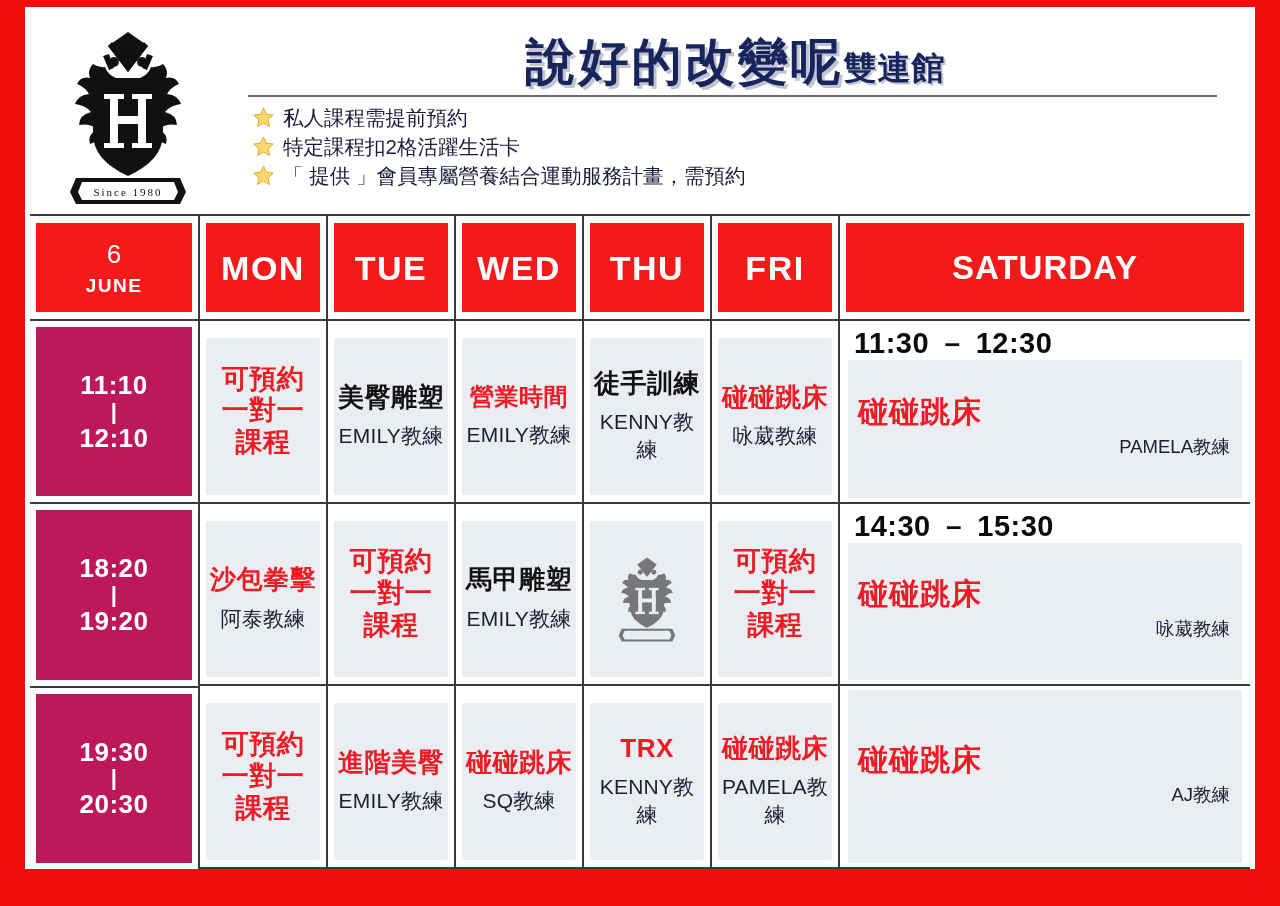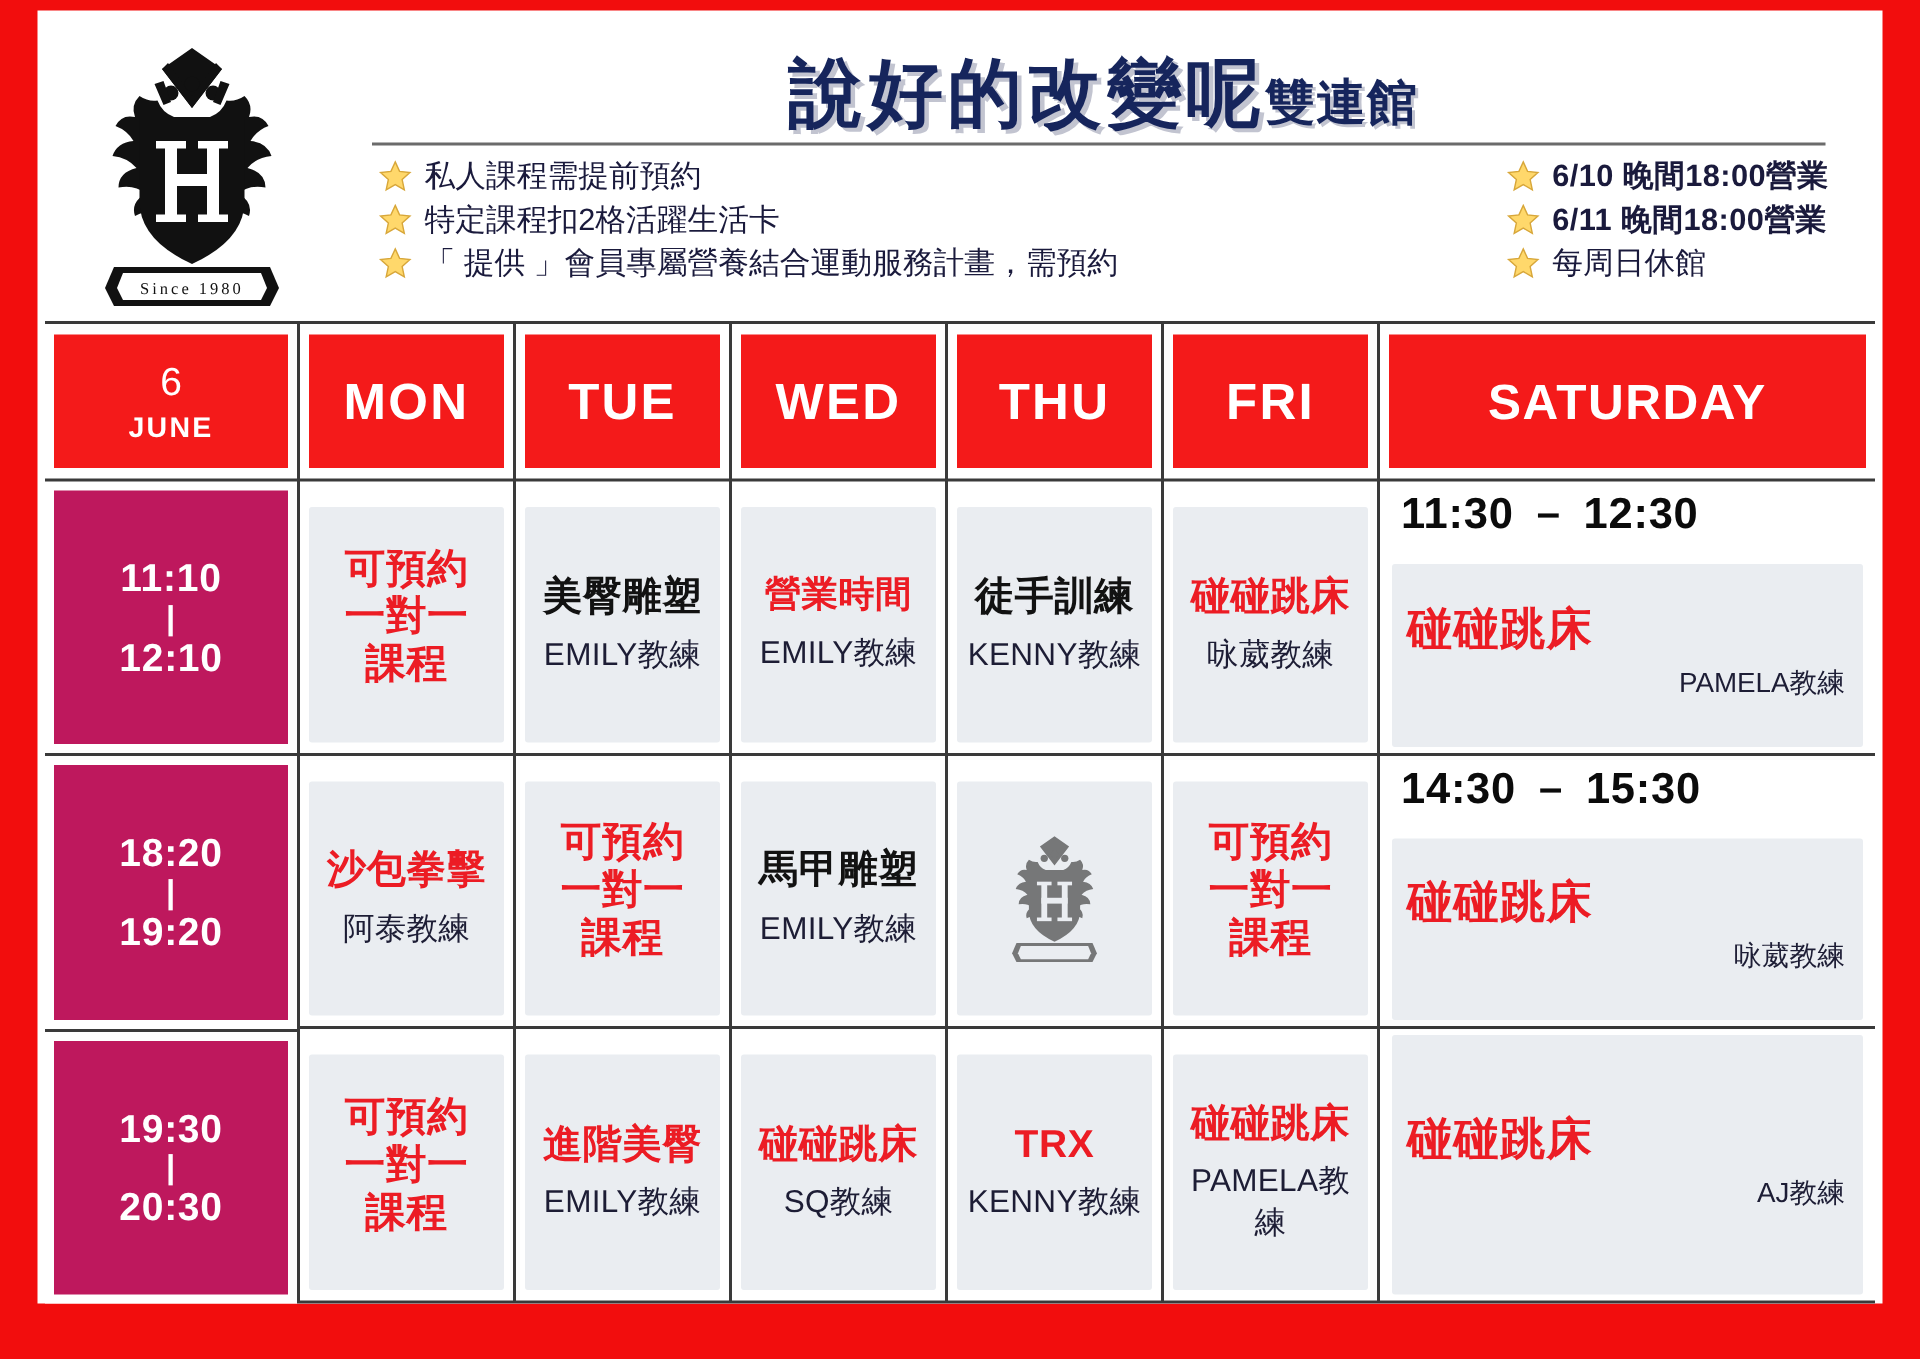--- a/index.html
+++ b/index.html
@@ -92,21 +92,21 @@
     display: flex;
     margin: 0 5px 0 5px;
   }
   .col {
     border-right: 2px solid #3a3a3a;
     display: flex; flex-direction: column;
     background: #FFFFFF;
   }
   .col:last-child { border-right: none; }
   .col-time  { width: 170px; }
-  .col-day   { width: 144px; gap: 10px; }
+  .col-day   { width: 128px; gap: 10px; }
   .col-sat   { width: 262px; flex: 1; }
 
   .head-cell {
     height: 105px;
     display: flex; align-items: center; justify-content: center;
     padding: 7px 6px;
     flex-shrink: 0;
     border-bottom: 2px solid #3a3a3a;
   }
   .head-chip {
@@ -184,21 +184,21 @@
   
   .sat-cell {
     flex: 1;
     display: flex; flex-direction: column;
     padding: 4px 8px 4px 8px;
     border-bottom: 2px solid #3a3a3a;
   }
   .sat-time {
     font-size: 29px; font-weight: bold; color: #0B0B0B;
     letter-spacing: .5px;
-    padding: 3px 0 16px 6px;
+    padding: 3px 0 0 6px;
     line-height: 1.1;
   }
   .sat-body {
     flex: 1;
     background: #EAEDF1;
     border-radius: 2px;
     display: flex; flex-direction: column;
     justify-content: center;
     padding: 2px 12px 6px 10px;
   }
@@ -296,40 +296,20 @@
               <span>特定課程扣2格活躍生活卡</span>
             </div>
             <div class="note">
               <svg class="star" viewBox="0 0 24 24">
                 <path d="M12 2l3 6.6 7.2.8-5.4 4.9 1.5 7.1L12 17.8 5.7 21.4l1.5-7.1L1.8 9.4 9 8.6z" fill="#FFD86B" stroke="#D8A73A" stroke-width="1"></path>
               </svg>
               <span>「 提供 」會員專屬營養結合運動服務計畫，需預約</span>
             </div>
           </div>
 
-          <div class="notes-col right">
-            <div class="note bold">
-              <svg class="star" viewBox="0 0 24 24">
-                <path d="M12 2l3 6.6 7.2.8-5.4 4.9 1.5 7.1L12 17.8 5.7 21.4l1.5-7.1L1.8 9.4 9 8.6z" fill="#FFD86B" stroke="#D8A73A" stroke-width="1"></path>
-              </svg>
-              <span>6/10 晚間18:00營業</span>
-            </div>
-            <div class="note bold">
-              <svg class="star" viewBox="0 0 24 24">
-                <path d="M12 2l3 6.6 7.2.8-5.4 4.9 1.5 7.1L12 17.8 5.7 21.4l1.5-7.1L1.8 9.4 9 8.6z" fill="#FFD86B" stroke="#D8A73A" stroke-width="1"></path>
-              </svg>
-              <span>6/11 晚間18:00營業</span>
-            </div>
-            <div class="note">
-              <svg class="star" viewBox="0 0 24 24">
-                <path d="M12 2l3 6.6 7.2.8-5.4 4.9 1.5 7.1L12 17.8 5.7 21.4l1.5-7.1L1.8 9.4 9 8.6z" fill="#FFD86B" stroke="#D8A73A" stroke-width="1"></path>
-              </svg>
-              <span>每周日休館</span>
-            </div>
-          </div>
         </div>
       </div>
     </div>
 
     <div class="table">
 
       <div class="col col-time">
         <div class="head-cell">
           <div class="head-chip">
             <div class="monthnum">6</div>

